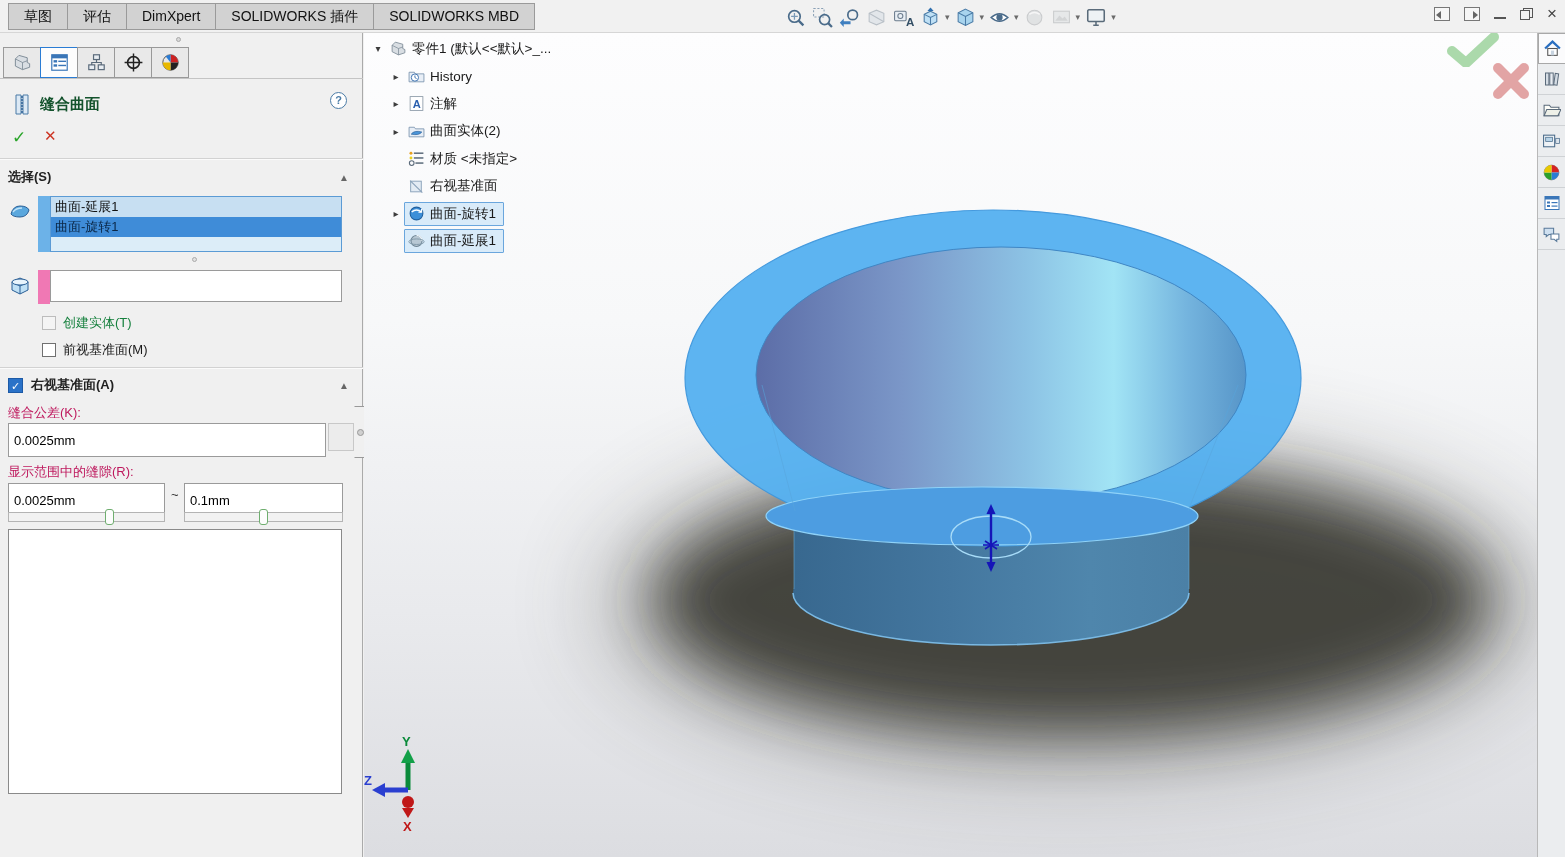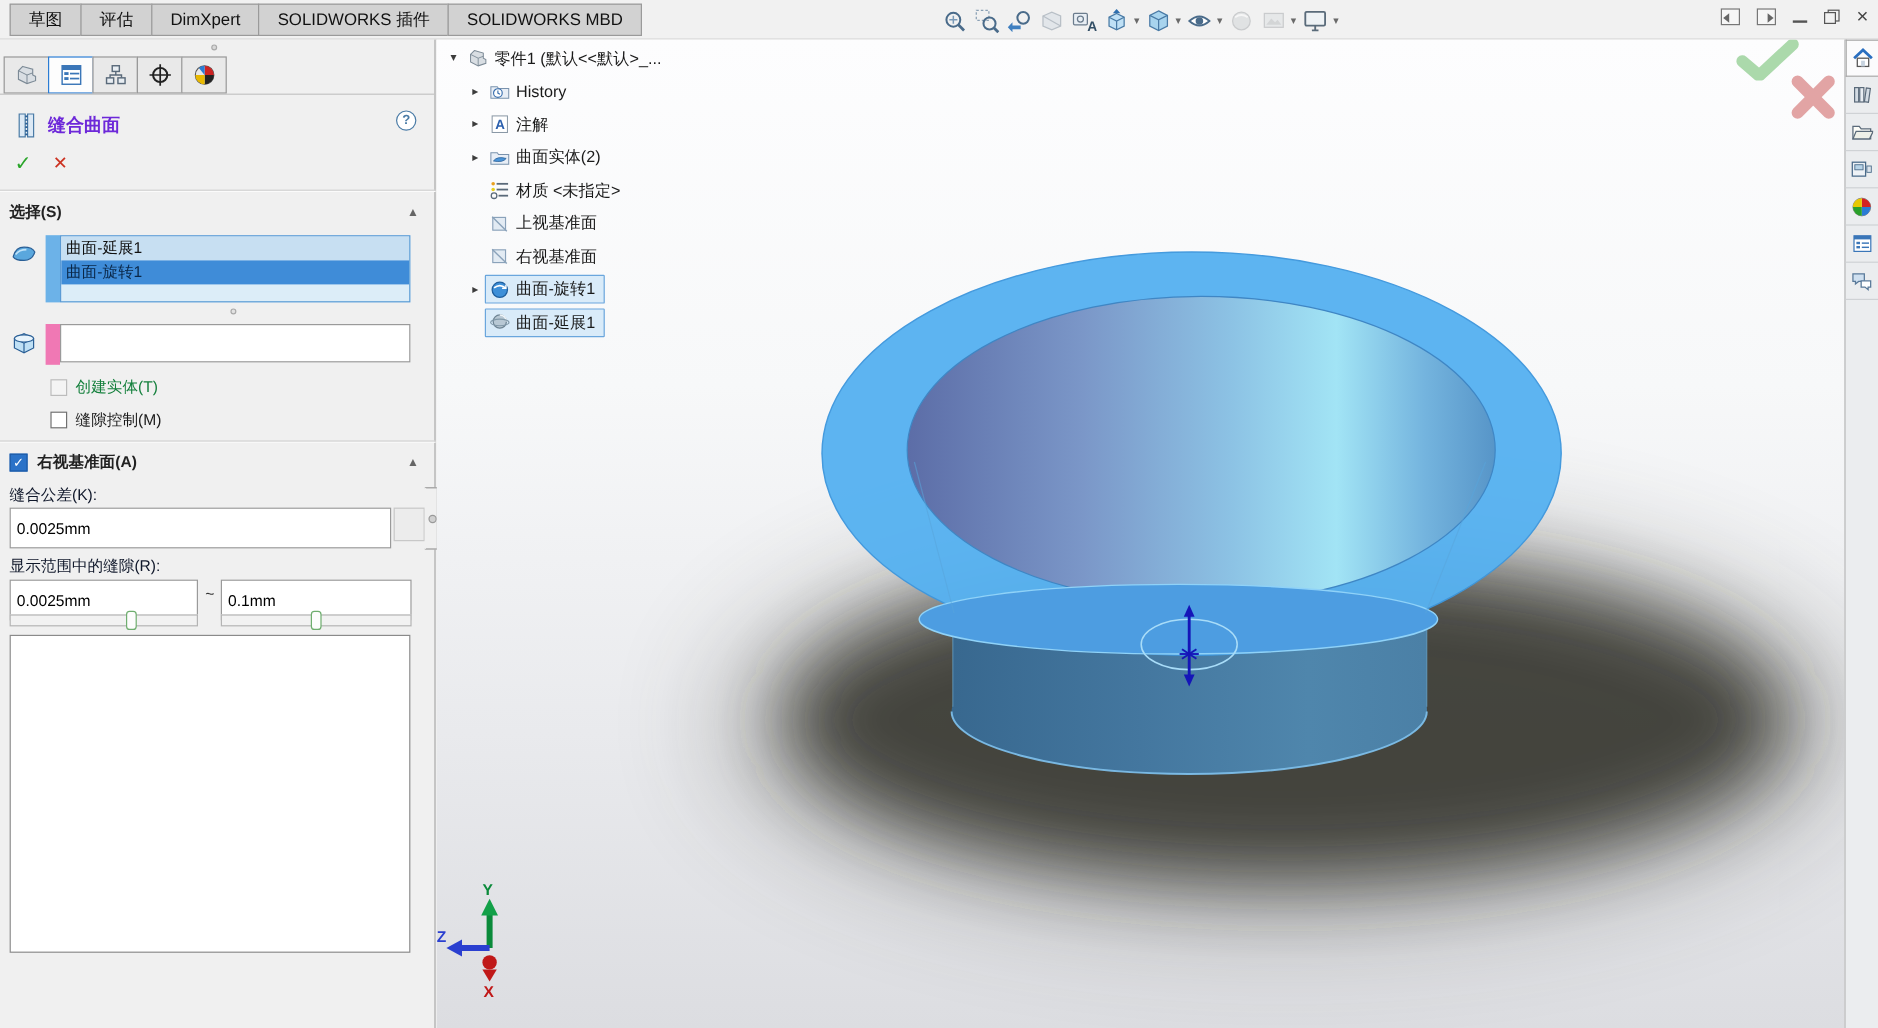--- a/index.html
+++ b/index.html
@@ -30,21 +30,21 @@
 
   
   .pm { position:absolute; left:0; top:33px; width:363px; height:824px; background:#f0f0f0; border-right:1px solid #aaa; }
   .pm-gripdot { position:absolute; left:176px; top:4px; width:5px; height:5px; border-radius:50%; background:#d8d8d8; border:1px solid #aaa; }
   .pm-tabs { position:absolute; left:3px; top:14px; display:flex; }
   .pmtab { width:38px; height:31px; border:1px solid #999; background:#e9e9e9; margin-right:-1px; display:flex; align-items:center; justify-content:center; }
   .pmtab.active { background:#fdfdfd; border:1.5px solid #2a7cd4; }
   .pm-tabs-underline { position:absolute; left:0; top:45px; width:363px; height:1px; background:#c4c4c4; }
   .pm-header { position:absolute; left:0; top:55px; width:363px; height:32px; display:flex; align-items:center; }
   .pm-header .ficon { margin-left:12px; }
-  .pm-title { font-size:15px; font-weight:bold; margin-left:8px; color:#6d28d9;text-align:center; }
+  .pm-title { font-size:15px; font-weight:bold; margin-left:8px; color:#14532d;text-align:center; }
   .pm-help { position:absolute; right:16px; top:4px; width:17px; height:17px; border-radius:50%; border:1.4px solid #4a7ba6; color:#4a7ba6;
     font-size:11px; font-weight:bold; text-align:center; line-height:15px; background:#fff; }
   .pm-confirm { position:absolute; left:0; top:94px; width:363px; height:22px; }
   .ok-glyph { position:absolute; left:12px; top:0; color:#2aa52a; font-size:17px; font-weight:bold; }
   .cancel-glyph { position:absolute; left:44px; top:0; color:#cc3322; font-size:15px; font-weight:bold; }
   .pm-div { position:absolute; left:0; width:363px; height:1px; background:#d2d2d2; box-shadow:0 1px 0 #fbfbfb; }
   .sec-head { position:absolute; left:8px; width:347px; font-weight:bold; font-size:13px; color:#222; display:flex; align-items:center; }
   .sec-head .chev { margin-left:auto; margin-right:6px; color:#666; font-size:10px; }
   .sel-group-icon { position:absolute; left:8px; top:168px; }
   .sel-bar { position:absolute; left:38px; top:163px; width:12px; height:56px; background:#6cb2e8; }
@@ -54,21 +54,21 @@
   .sel-row.r1 { background:#3f8cd8; color:#0a2747; }
   .sel-grip { position:absolute; left:192px; top:224px; width:5px; height:5px; border-radius:50%; background:#e2e2e2; border:1px solid #aaa; }
   .tgt-group-icon { position:absolute; left:8px; top:241px; }
   .pink-bar { position:absolute; left:38px; top:237px; width:12px; height:34px; background:#f078b4; }
   .tgt-input { position:absolute; left:50px; top:237px; width:292px; height:32px; border:1px solid #9a9a9a; background:#fff; font-size:13px; padding:0 4px; }
   .cbrow { position:absolute; left:42px; display:flex; align-items:center; gap:7px; font-size:13px; }
   .cbox { width:14px; height:14px; border:1px solid #707070; background:#fff; display:inline-block; }
   .cbrow.disabled { color:#15803d; }
   .cbrow.disabled .cbox { border-color:#bcbcbc; background:#f4f4f4; }
   .gap-head-cb { width:15px; height:15px; background:#2a72c8; border:1px solid #1d5aa6; color:#fff; font-size:11px; line-height:14px; text-align:center; margin-right:8px; }
-  .fld-label { position:absolute; left:8px; font-size:13px; color:#0f172a; }
+  .fld-label { position:absolute; left:8px; font-size:13px; color:#be185d; }
   .txt-input { position:absolute; border:1px solid #9a9a9a; background:#fff; font-size:13px; padding:16px 5px; font-family:inherit; }
   .tol-spin { position:absolute; left:328px; top:390px; width:26px; height:28px; background:#ececec; border:1px solid #c8c8c8; }
   .tilde { position:absolute; left:171px; top:454px; font-size:13px; color:#333; }
   .slider { position:absolute; top:479px; height:10px; background:#f2f2f2; border:1px solid #b4b4b4; }
   .s-handle { position:absolute; top:-4px; width:9px; height:16px; background:#fdfdfd; border:1.3px solid #6fae6f; border-radius:3px; }
   .gapbox { position:absolute; left:8px; top:496px; width:334px; height:265px; background:#fff; border:1px solid #8a8a8a; }
   .splitgrip { position:absolute; left:354px; top:373px; width:11px; height:52px; background:#f0f0f0; border:1px solid #999; border-left-color:#f0f0f0; }
   .splitgrip::after { content:""; position:absolute; left:2px; top:22px; width:5px; height:5px; border-radius:50%; background:#d0d0d0; border:1px solid #999; }
 
   
@@ -287,21 +287,21 @@
       </span>
     <div class="pink-bar"></div>
     <input class="tgt-input" value="" style="">
 
     <div class="cbrow disabled" style="top:281px">
       <span class="cbox"></span>
       <span>创建实体(T)</span>
     </div>
     <div class="cbrow" style="top:308px">
       <span class="cbox"></span>
-      <span>缝隙控制(M)</span>
+      <span>前视基准面(M)</span>
     </div>
 
     <div class="pm-div" style="top:334px"></div>
 
     <div class="sec-head" style="top:343px">
       <span class="gap-head-cb">✓</span>
       <span>右视基准面(A)</span>
       <span class="chev">▲</span>
     </div>
 
@@ -456,30 +456,20 @@
         <span class="tlabel">材质 &lt;未指定&gt;</span>
           </span>
       </div>
       <div class="trow child">
         <span class="caret"></span>
         <span class="node">
             <svg class="ico" width="17" height="17" viewBox="0 0 16 16">
               <rect x="2.5" y="3" width="10" height="10" fill="#cfdeed" fill-opacity=".55" stroke="#8aa2ba" stroke-width=".9"></rect>
               <line x1="2" y1="2.5" x2="13.5" y2="13.8" stroke="#8aa2ba" stroke-width="1.1"></line>
             </svg>
-        <span class="tlabel">上视基准面</span>
-          </span>
-      </div>
-      <div class="trow child">
-        <span class="caret"></span>
-        <span class="node">
-            <svg class="ico" width="17" height="17" viewBox="0 0 16 16">
-              <rect x="2.5" y="3" width="10" height="10" fill="#cfdeed" fill-opacity=".55" stroke="#8aa2ba" stroke-width=".9"></rect>
-              <line x1="2" y1="2.5" x2="13.5" y2="13.8" stroke="#8aa2ba" stroke-width="1.1"></line>
-            </svg>
         <span class="tlabel">右视基准面</span>
           </span>
       </div>
       <div class="trow child">
         <span class="caret">▸</span>
         <span class="node sel">
             <svg class="ico" width="17" height="17" viewBox="0 0 16 16">
               <circle cx="8" cy="8" r="6" fill="#3d8fd8" stroke="#1f5f9e"></circle>
               <path d="M3.5 6.5Q8 2.8 12.5 6.5" stroke="#fff" fill="none" stroke-width="1.3"></path>
               <path d="M12.8 3.8v3h-3" fill="none" stroke="#fff" stroke-width="1.1"></path>

